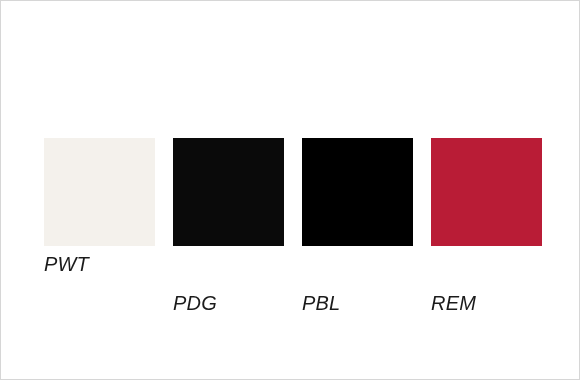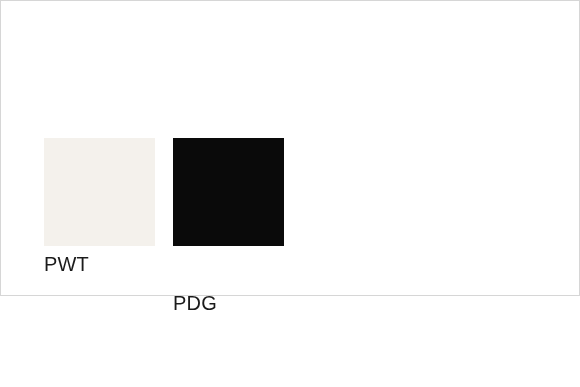--- a/index.html
+++ b/index.html
@@ -9,24 +9,25 @@
   body {
     width: 580px;
     height: 387px;
     background: #ffffff;
     font-family: "Liberation Sans", sans-serif;
     overflow: hidden;
   }
   .canvas {
     position: relative;
     width: 580px;
-    height: 296px;
+    height: 380px;
     box-sizing: border-box;
     border: 1px solid #d6d6d6;
     background: #ffffff;
+    font-style: italic;
   }
   .swatch-row {
     position: absolute;
     left: 43px;
     top: 137px;
     display: flex;
     flex-direction: row;
     align-items: flex-start;
   }
   .swatch-cell {
@@ -62,16 +63,24 @@
     <div class="swatch-cell">
       <span class="swatch-chip" style="background-color: rgb(244, 241, 236);"></span>
       <span class="swatch-label">PWT</span>
     </div>
 
     <div class="swatch-cell">
       <span class="swatch-chip" style="background-color: rgb(10, 10, 10);"></span>
       <span class="swatch-label">PDG</span>
     </div>
 
+    <div class="swatch-cell">
+      <span class="swatch-chip" style="background-color: rgb(0, 0, 0);"></span>
+      <span class="swatch-label">PBL</span>
+    </div>
 
+    <div class="swatch-cell">
+      <span class="swatch-chip" style="background-color: rgb(185, 28, 54);"></span>
+      <span class="swatch-label">REM</span>
+    </div>
 
   </div>
 </div>
 
 </body></html>

